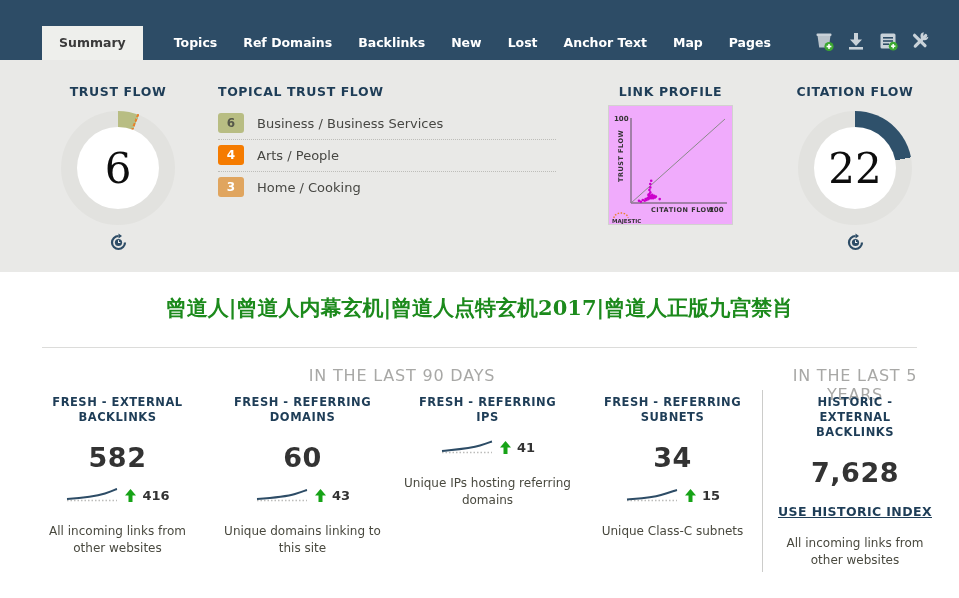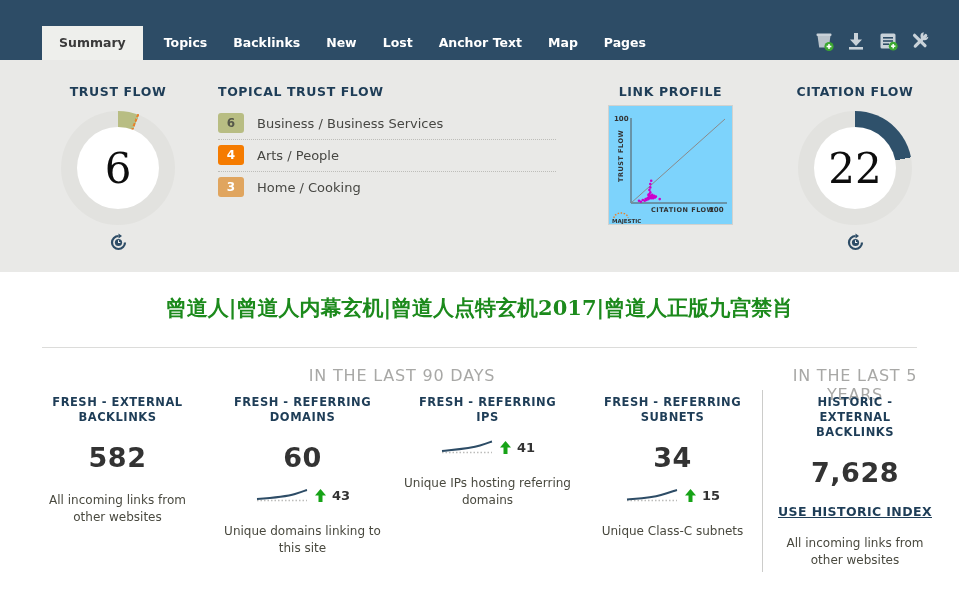--- a/index.html
+++ b/index.html
@@ -4,21 +4,21 @@
 <style>
   * { margin:0; padding:0; box-sizing:border-box; }
   html,body { background:#fff; }
   body { font-family:"DejaVu Sans","Liberation Sans",sans-serif; }
   .page { position:relative; width:959px; height:598px; background:#fff; overflow:hidden; }
 
   
   .nav { position:absolute; top:0; left:0; width:959px; height:60px; background:#2d4c66; }
   .tabs { position:absolute; left:42px; bottom:0; display:flex; align-items:flex-end; }
   .tab { color:#fff; font-size:12.5px; font-weight:700; padding:9px 13px 10px; cursor:pointer; white-space:nowrap; }
-  .tab.active { background:#eeefec; color:#3a3a3a; padding:9px 17px 10px; margin-right:8px; }
+  .tab.active { background:#eeefec; color:#3a3a3a; padding:9px 17px 10px; margin-right:18px; }
   .nav-icons { position:absolute; right:28px; top:30px; display:flex; gap:10px; align-items:center; }
   .nav-icon { width:22px; height:22px; cursor:pointer; }
 
   
   .hero { position:absolute; top:60px; left:0; width:959px; height:212px; background:#e9e9e7; }
   .hero-label { font-size:12.5px; font-weight:700; color:#1e3d57; letter-spacing:.6px; }
   .block-label-center { position:absolute; top:24px; left:0; width:100%; text-align:center; }
 
   .tf-block { position:absolute; left:40px; top:0; width:156px; height:212px; }
   .cf-block { position:absolute; left:777px; top:0; width:156px; height:212px; }
@@ -35,21 +35,21 @@
   .topical-title { position:absolute; top:24px; left:0;text-align:center; }
   .topical-list { position:absolute; top:48px; left:0; width:100%; }
   .topical-row { display:flex; align-items:center; padding:5px 0 6px; cursor:pointer; }
   .topical-row.sep { border-bottom:1px dotted #bdbdb9; }
   .topic-badge { min-width:26px; height:20px; border-radius:3px; display:flex; align-items:center; justify-content:center;
                  font-size:12px; font-weight:700; color:#fff; }
   .topic-badge.olive { color:#56584a; }
   .topic-label { margin-left:13px; font-size:13px; color:#474743; }
 
   .lp-block { position:absolute; left:600px; top:0; width:141px; height:212px; }
-  .lp-chart { position:absolute; left:8px; top:45px; width:125px; height:120px; background:#7dd3fc; border:1px solid #d2d2cf; }
+  .lp-chart { position:absolute; left:8px; top:45px; width:125px; height:120px; background:#f0abfc; border:1px solid #d2d2cf; }
 
   
   .site-title { position:absolute; top:294px; left:0; width:100%; text-align:center;
                 font-family:"DejaVu Serif","Liberation Serif",serif;
                 font-size:21px; font-weight:700; color:#1c8a1c; }
 
   .rule { position:absolute; top:347px; left:42px; width:875px; border-top:1px solid #dcdcda; }
 
   
   .period { position:absolute; top:366px; font-size:16px; color:#a8a8a6; letter-spacing:.8px; text-align:center; }
@@ -69,20 +69,21 @@
 </style>
 </head>
 <body>
 
 <div class="page">
 
   <div class="nav">
     <div class="tabs">
       <div class="tab active">Summary</div>
       <div class="tab">Topics</div>
+      <div class="tab">Ref Domains</div>
       <div class="tab">Backlinks</div>
       <div class="tab">New</div>
       <div class="tab">Lost</div>
       <div class="tab">Anchor Text</div>
       <div class="tab">Map</div>
       <div class="tab">Pages</div>
     </div>
     <div class="nav-icons">
       <svg class="nav-icon" viewBox="0 0 22 22">
         <path d="M4.5 5.5 L17.5 5.5 L15.8 17.5 L6.2 17.5 Z" fill="#b9c3cb"></path>
@@ -219,20 +220,30 @@
   <div class="site-title">曾道人|曾道人内幕玄机|曾道人点特玄机2017|曾道人正版九宫禁肖</div>
 
   <div class="rule"></div>
 
   <div class="period period-fresh">IN THE LAST 90 DAYS</div>
   <div class="period period-historic">IN THE LAST 5 YEARS</div>
 
   <div class="stat-col" style="left:25px;">
     <div class="stat-label">FRESH - EXTERNAL BACKLINKS</div>
     <div class="stat-value">582</div>
+    <div class="trend">
+      <svg width="54" height="16" viewBox="0 0 54 16">
+        <line x1="2" y1="13.5" x2="52" y2="13.5" stroke="#bcbcba" stroke-width="1.5" stroke-dasharray="1.5,2"></line>
+        <path d="M2 12 C 16 11, 30 9.5, 40 6.5 S 50 2.5, 52 2" fill="none" stroke="#2d4c66" stroke-width="2"></path>
+      </svg>
+      <svg width="11" height="13" viewBox="0 0 11 13">
+        <path d="M5.5 0 L11 6.5 L7.5 6.5 L7.5 13 L3.5 13 L3.5 6.5 L0 6.5 Z" fill="#17a317"></path>
+      </svg>
+      <span class="delta">416</span>
+    </div>
     <div class="stat-desc">All incoming links from other websites</div>
   </div>
 
   <div class="stat-col" style="left:210px;">
     <div class="stat-label">FRESH - REFERRING DOMAINS</div>
     <div class="stat-value">60</div>
     <div class="trend">
       <svg width="54" height="16" viewBox="0 0 54 16">
         <line x1="2" y1="13.5" x2="52" y2="13.5" stroke="#bcbcba" stroke-width="1.5" stroke-dasharray="1.5,2"></line>
         <path d="M2 12 C 16 11, 30 10, 40 7 S 50 3.5, 52 3" fill="none" stroke="#2d4c66" stroke-width="2"></path>

